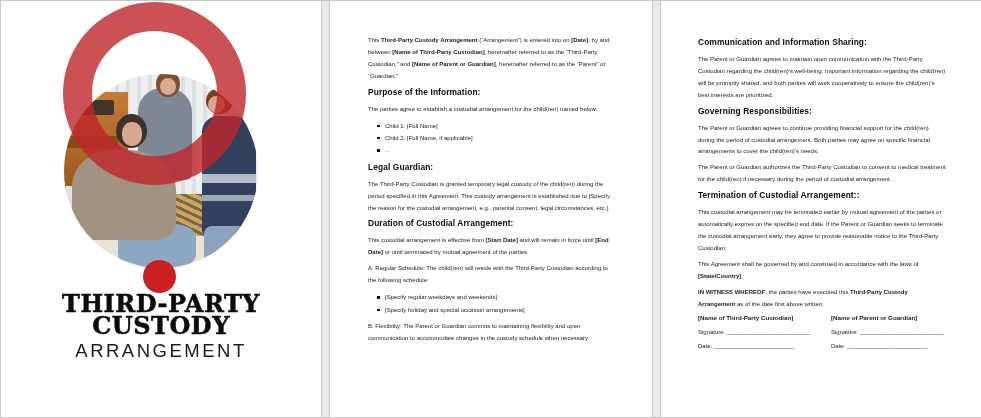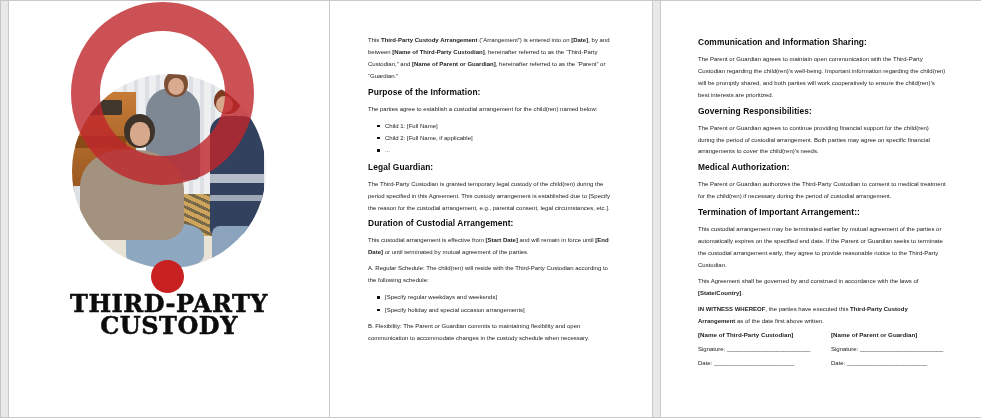--- a/index.html
+++ b/index.html
@@ -1,19 +1,19 @@
 <!DOCTYPE html>
 <html><head>
 <meta charset="utf-8">
 <style>
   html,body{margin:0;padding:0;background:#dcdcdc;}
   .stage{position:relative;width:981px;height:418px;background:#e9e9e9;overflow:hidden;
          font-family:"Liberation Sans",sans-serif;box-shadow:inset 0 0 0 1px #c6c6c6;}
   .page{position:absolute;top:0;height:418px;background:#fff;border:1px solid #c9c9c9;box-sizing:border-box;overflow:hidden;}
-  .page-cover{left:8px;width:322px;}
+  .page-cover{left:0;width:322px;}
   .page-two{left:329px;width:324px;}
   .page-three{left:660px;width:328px;text-decoration:underline;}
 
   
   .ring{position:absolute;left:62px;top:1px;width:183px;height:183px;border-radius:50%;
         border:29px solid var(--ring-color,rgba(191,38,42,.8));box-sizing:border-box;z-index:3;}
   .photo{position:absolute;left:63px;top:73px;width:194px;height:194px;border-radius:50%;overflow:hidden;z-index:2;
          background:repeating-linear-gradient(90deg,#edeff1 0 7px,#dcdfe3 7px 11px);}
   .photo div{position:absolute;}
   .ph-cabinet{left:-8px;top:18px;width:72px;height:100px;background:linear-gradient(180deg,#c67b38,#99571e);}
@@ -85,20 +85,21 @@
       <div class="ph-man-jeans"></div>
       <div class="ph-man"></div>
       <div class="ph-man-head"></div>
       <div class="ph-man-face"></div>
     </div>
     <div class="ring"></div>
     <div class="dot"></div>
     <div class="title-block">
       <div class="title-line">THIRD-PARTY</div>
       <div class="title-line">CUSTODY</div>
+      <div class="subtitle">ARRANGEMENT</div>
     </div>
   </div>
 
   <div class="page page-two">
     <div class="doc">
         <p><span>This </span><b>Third-Party Custody Arrangement</b><span> (“Arrangement”) is entered into on </span><b>[Date]</b><span>, by and between </span><b>[Name of Third-Party Custodian]</b><span>, hereinafter referred to as the “Third-Party Custodian,” and </span><b>[Name of Parent or Guardian]</b><span>, hereinafter referred to as the “Parent” or “Guardian.”</span></p>
         <h2>Purpose of the Information:</h2>
         <p><span>The parties agree to establish a custodial arrangement for the child(ren) named below:</span></p>
         <ul>
           <li><span>Child 1: [Full Name]</span></li>
@@ -117,23 +118,22 @@
         <p><span>B. Flexibility: The Parent or Guardian commits to maintaining flexibility and open communication to accommodate changes in the custody schedule when necessary.</span></p>
       </div>
   </div>
 
   <div class="page page-three">
     <div class="doc">
         <h2>Communication and Information Sharing:</h2>
         <p><span>The Parent or Guardian agrees to maintain open communication with the Third-Party Custodian regarding the child(ren)’s well-being. Important information regarding the child(ren) will be promptly shared, and both parties will work cooperatively to ensure the child(ren)’s best interests are prioritized.</span></p>
         <h2>Governing Responsibilities:</h2>
         <p><span>The Parent or Guardian agrees to continue providing financial support for the child(ren) during the period of custodial arrangement. Both parties may agree on specific financial arrangements to cover the child(ren)’s needs.</span></p>
-        <h2>Medical Authorization:</h2>
         <p><span>The Parent or Guardian authorizes the Third-Party Custodian to consent to medical treatment for the child(ren) if necessary during the period of custodial arrangement.</span></p>
-        <h2>Termination of Important Arrangement::</h2>
+        <h2>Termination of Custodial Arrangement::</h2>
         <p><span>This custodial arrangement may be terminated earlier by mutual agreement of the parties or automatically expires on the specified end date. If the Parent or Guardian seeks to terminate the custodial arrangement early, they agree to provide reasonable notice to the Third-Party Custodian.</span></p>
         <p><span>This Agreement shall be governed by and construed in accordance with the laws of </span><b>[State/Country]</b><span>.</span></p>
         <p><b>IN WITNESS WHEREOF</b><span>, the parties have executed this </span><b>Third-Party Custody Arrangement</b><span> as of the date first above written.</span></p>
         <div class="sig-row">
           <div class="sig-col">
             <div class="sig-name">[Name of Third-Party Custodian]</div>
             <div class="sig-line">Signature: _________________________</div>
             <div class="sig-line">Date: ________________________</div>
           </div>
           <div class="sig-col">

